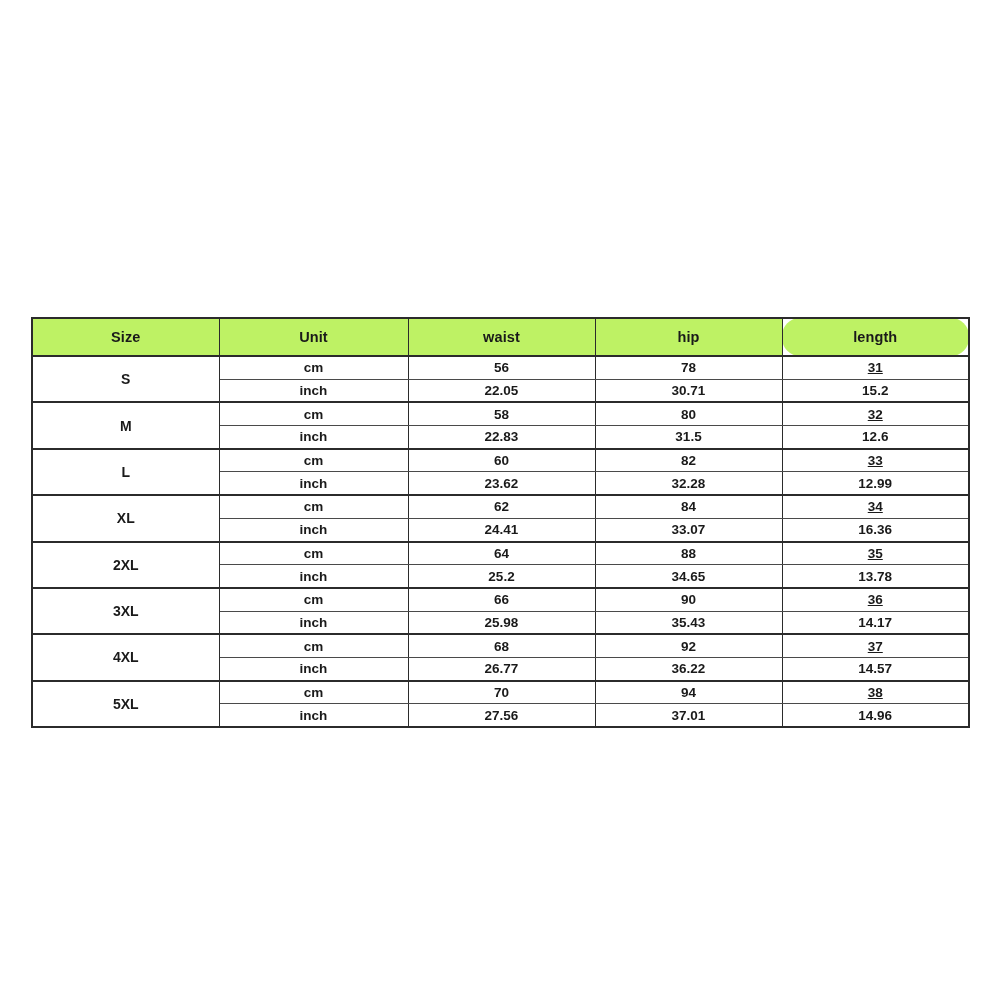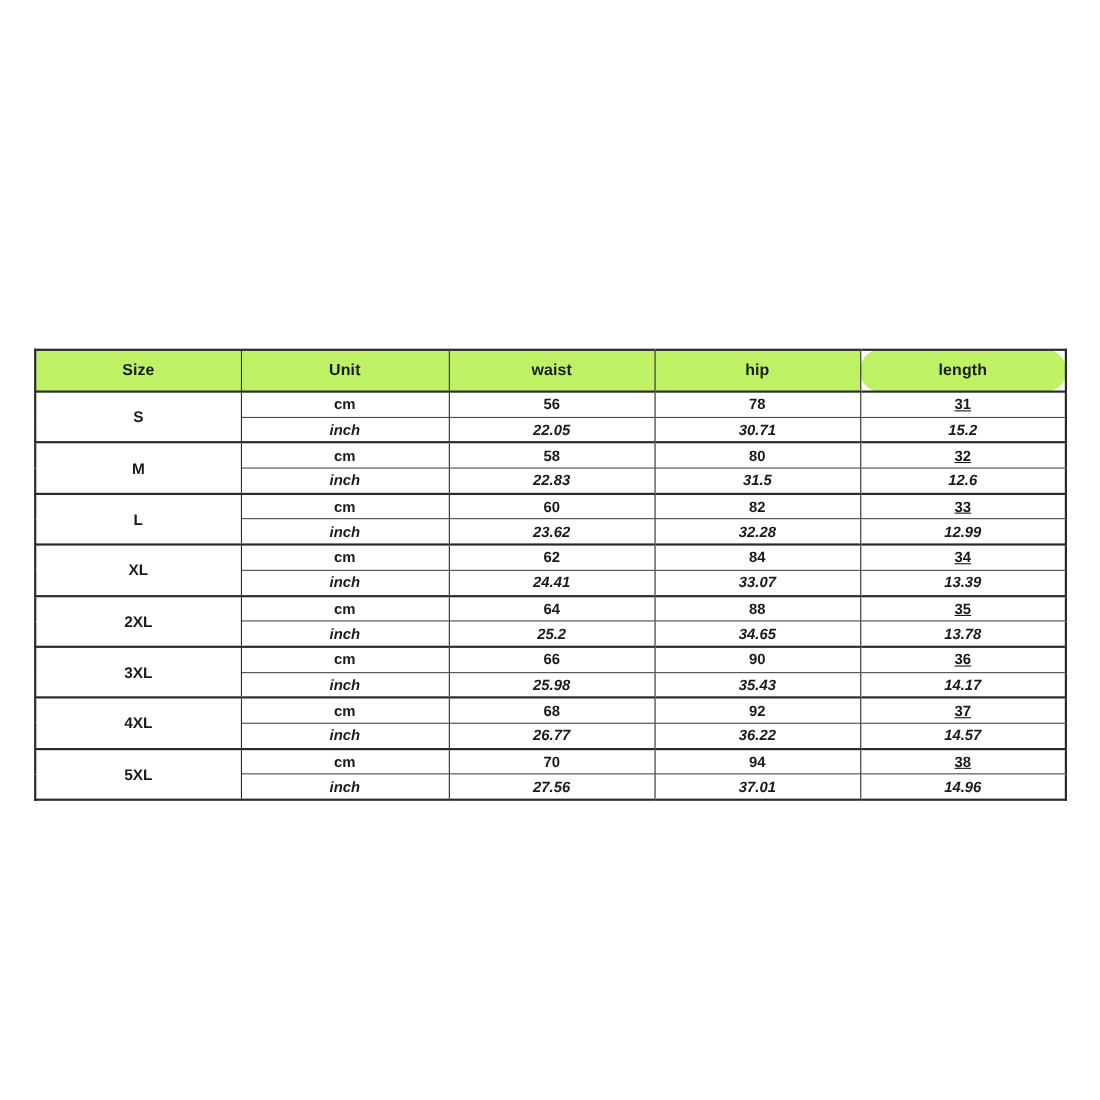--- a/index.html
+++ b/index.html
@@ -79,21 +79,20 @@
 
   
   tbody tr.row-cm td.measure,
   tbody tr.row-cm td.unit {
     border-bottom: 1.2px solid #4a4a4a;
   }
 
   
   tbody tr.row-inch td {
     border-bottom: 2px solid #2b2b2b;
-    font-style: italic;
   }
 
   
   td.size-cell {
     font-size: 14px;
     border-left: 2px solid #2b2b2b;
     border-right: 1.5px solid #2b2b2b;
     border-bottom: 2px solid #2b2b2b;
   }
 
@@ -168,21 +167,21 @@
             <td class="size-cell" rowspan="2">XL</td>
             <td class="unit">cm</td>
             <td class="measure">62</td>
             <td class="measure">84</td>
             <td class="measure length-cell">34</td>
           </tr>
           <tr class="row-inch">
             <td class="unit">inch</td>
             <td class="measure">24.41</td>
             <td class="measure">33.07</td>
-            <td class="measure length-cell">13.39</td>
+            <td class="measure length-cell">16.36</td>
           </tr>
           <tr class="row-cm">
             <td class="size-cell" rowspan="2">2XL</td>
             <td class="unit">cm</td>
             <td class="measure">64</td>
             <td class="measure">88</td>
             <td class="measure length-cell">35</td>
           </tr>
           <tr class="row-inch">
             <td class="unit">inch</td>

